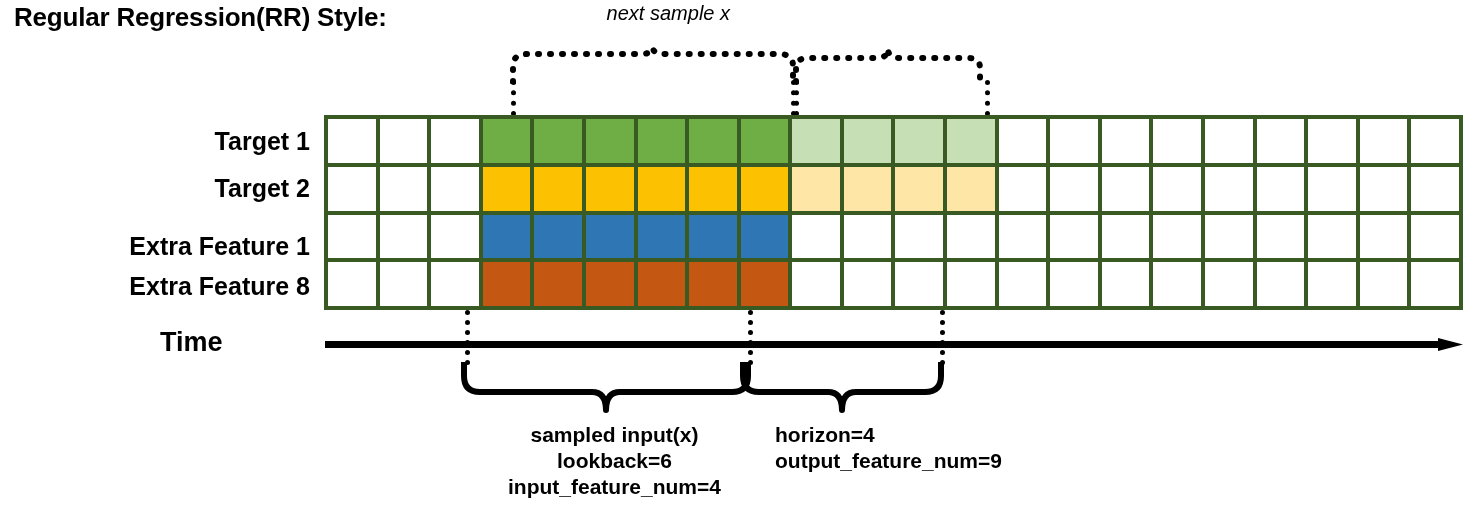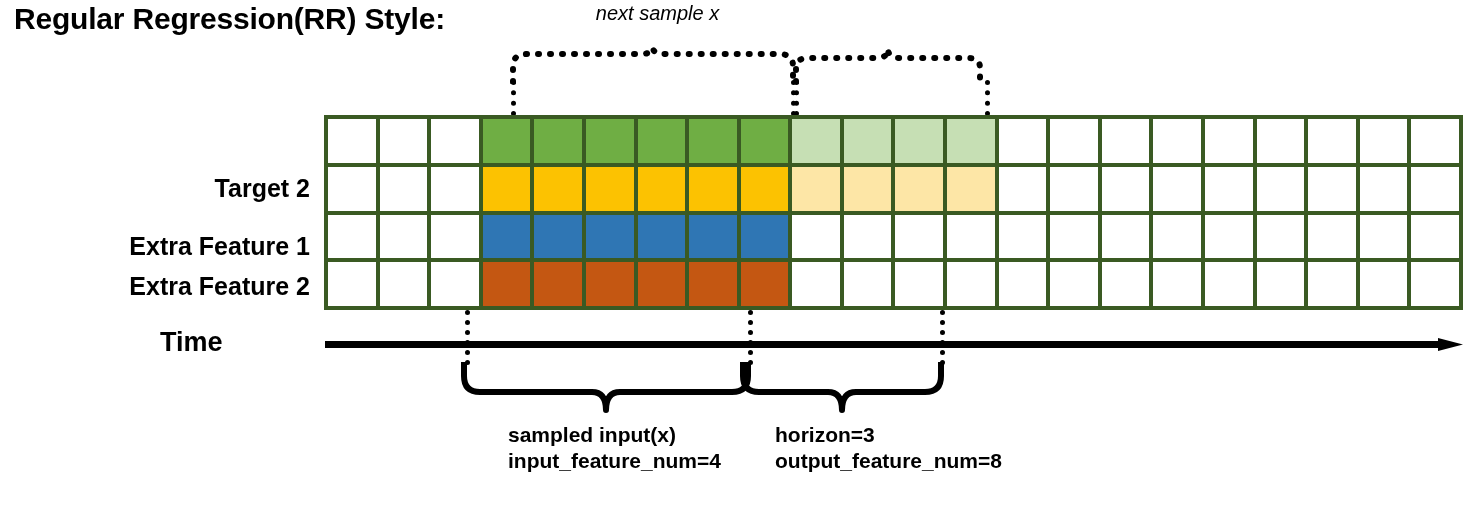--- a/index.html
+++ b/index.html
@@ -18,36 +18,36 @@
     height: 516px;
     overflow: hidden;
     background: #ffffff;
   }
 
   
   #title {
     position: absolute;
     left: 14px;
     top: 2px;
-    font-size: 30px;
+    font-size: 26px;
     font-weight: bold;
     letter-spacing: -0.2px;
     white-space: nowrap;
   }
 
   
   .top-caption {
     position: absolute;
     top: 2px;
     font-size: 20px;
     font-style: italic;
     white-space: nowrap;
     text-align: center;
   }
-  #caption-x { left: 585px; width: 145px; }
+  #caption-x { left: 585px; width: 145px; text-align: right; }
   #caption-y { left: 818px; width: 148px; }
 
   
   .row-label {
     position: absolute;
     right: 1166px;            
     width: 300px;
     text-align: right;
     font-size: 25px;
     font-weight: bold;
@@ -138,23 +138,24 @@
   </svg>
   <svg class="brace-svg" style="left:788px; top:46px; width:208px; height:38px;" viewBox="0 0 208 38">
     <path d="M 8 36 L 8 22 Q 8 12 20 12 L 88 12 Q 100 12 100 3 Q 100 12 112 12 L 180 12 Q 192 12 192 22 L 192 36" fill="none" stroke="#000000" stroke-width="6" stroke-linecap="round" stroke-dasharray="1 11"></path>
   </svg>
 
   <div class="dotted-leg" style="left:511px; top:80px; height:36px;"></div>
   <div class="dotted-leg" style="left:791px; top:80px; height:36px;"></div>
   <div class="dotted-leg" style="left:794px; top:80px; height:36px;"></div>
   <div class="dotted-leg" style="left:985px; top:80px; height:36px;"></div>
 
+  <div class="row-label" style="top:117px;">Target 1</div>
   <div class="row-label" style="top:164px;">Target 2</div>
   <div class="row-label" style="top:222px;">Extra Feature 1</div>
-  <div class="row-label" style="top:262px;">Extra Feature 2</div>
+  <div class="row-label" style="top:262px;">Extra Feature 8</div>
 
   <div id="grid">
       <div class="cell"></div>
       <div class="cell"></div>
       <div class="cell"></div>
       <div class="cell green"></div>
       <div class="cell green"></div>
       <div class="cell green"></div>
       <div class="cell green"></div>
       <div class="cell green"></div>
@@ -250,22 +251,23 @@
     <polygon points="1113,0 1138,6.5 1113,13" fill="#000000"></polygon>
   </svg>
 
   <svg class="brace-svg" style="left:458px; top:362px; width:296px; height:52px;" viewBox="0 0 296 52">
     <path d="M 6 0 L 6 14 Q 6 30 22 30 L 134 30 Q 148 30 148 48 Q 148 30 162 30 L 274 30 Q 290 30 290 14 L 290 0" fill="none" stroke="#000000" stroke-width="6" stroke-linecap="butt" stroke-linejoin="round"></path>
   </svg>
   <svg class="brace-svg" style="left:737px; top:362px; width:210px; height:52px;" viewBox="0 0 210 52">
     <path d="M 6 0 L 6 14 Q 6 30 22 30 L 91 30 Q 105 30 105 48 Q 105 30 119 30 L 188 30 Q 204 30 204 14 L 204 0" fill="none" stroke="#000000" stroke-width="6" stroke-linecap="butt" stroke-linejoin="round"></path>
   </svg>
 
-  <div class="annot" style="left:508px; top:422px;">
+  <div class="annot" style="left:508px; top:422px;text-align:center;">
     <span class="line">sampled input(x)</span>
+    <span class="line">lookback=6</span>
     <span class="line">input_feature_num=4</span>
   </div>
   <div class="annot" style="left:775px; top:422px;">
-    <span class="line">horizon=3</span>
-    <span class="line">output_feature_num=8</span>
+    <span class="line">horizon=4</span>
+    <span class="line">output_feature_num=9</span>
   </div>
 
 </div>
 
 </body></html>

